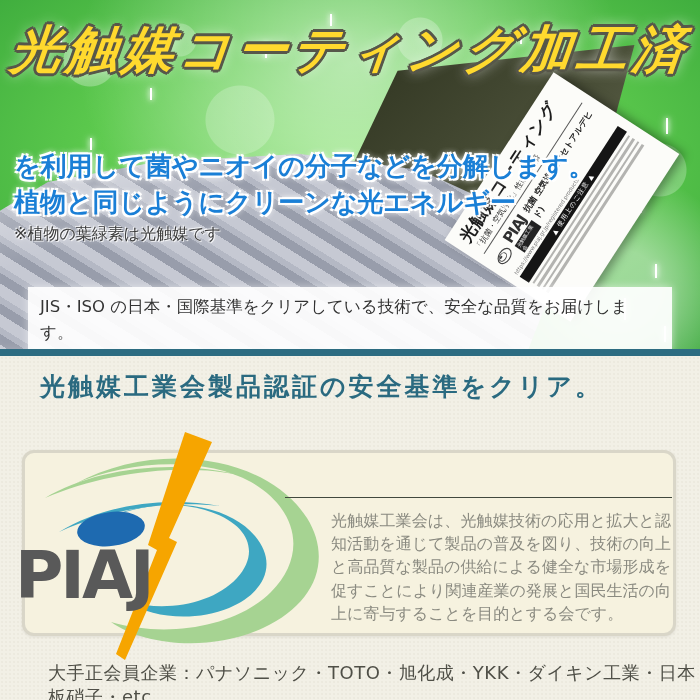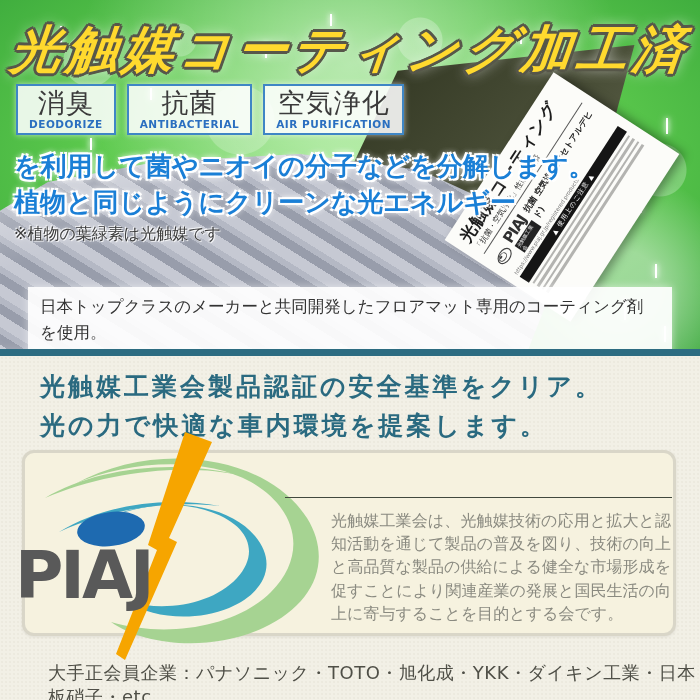--- a/index.html
+++ b/index.html
@@ -132,53 +132,37 @@
       <div class="card-url">https://www.piaj.gr.jp/registered products</div>
       <div class="card-caution">▲ 使用上のご注意 ▲</div>
       <div class="fp"></div>
       <div class="fp"></div>
       <div class="fp"></div>
       <div class="fp"></div>
     </div>
 
     <div class="title">光触媒コーティング加工済</div>
 
-    <div class="features">
-      <div class="fbox">
-        <div class="ja">消臭</div>
-        <div class="en">DEODORIZE</div>
-      </div>
-      <div class="fbox">
-        <div class="ja">抗菌</div>
-        <div class="en">ANTIBACTERIAL</div>
-      </div>
-      <div class="fbox">
-        <div class="ja">空気浄化</div>
-        <div class="en">AIR PURIFICATION</div>
-      </div>
-    </div>
 
     <div class="lead">
       <div>を利用して菌やニオイの分子などを分解します。</div>
       <div>植物と同じようにクリーンな光エネルギー</div>
     </div>
     <div class="note">※植物の葉緑素は光触媒です</div>
 
     <div class="infobox">
-      <div>日本トップクラスのメーカーと共同開発したフロアマット専用のコーティング剤を使用。</div>
       <div>JIS・ISO の日本・国際基準をクリアしている技術で、安全な品質をお届けします。</div>
     </div>
   </div>
 
   <div class="divider"></div>
 
   <div class="bottom">
     <div class="safety">
       <div>光触媒工業会製品認証の安全基準をクリア。</div>
-      <div>光の力で快適な車内環境を提案します。</div>
     </div>
 
     <div class="member-box"></div>
 
     <svg class="piaj-logo" viewBox="0 0 330 235">
       <path d="M60,52 C140,8 250,22 292,86 C318,128 300,172 248,196 C196,220 130,214 96,190 C150,206 220,196 256,160 C292,124 284,78 236,50 C190,24 112,28 60,52 Z" fill="#a6d392"></path>
       <path d="M30,66 C80,36 160,26 228,44 C170,30 90,40 30,66 Z" fill="#a6d392"></path>
       <path d="M74,96 C130,62 208,66 240,104 C262,130 252,160 214,176 C180,190 136,186 114,170 C152,180 198,172 222,146 C244,122 236,94 196,80 C158,66 106,74 74,96 Z" fill="#3ea7c2"></path>
       <path d="M44,100 C90,72 150,64 205,74 C150,68 92,78 44,100 Z" fill="#3ea7c2"></path>
       <ellipse cx="96" cy="97" rx="34" ry="17" fill="#1e6ab0" transform="rotate(-7 96 97)"></ellipse>

